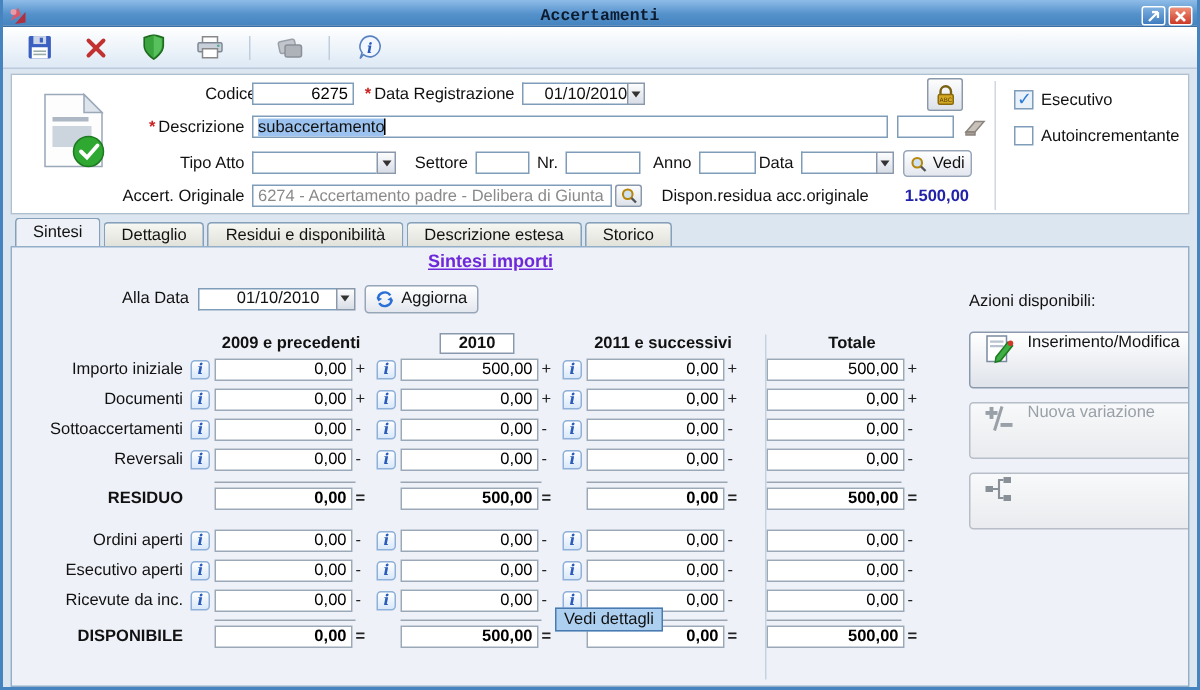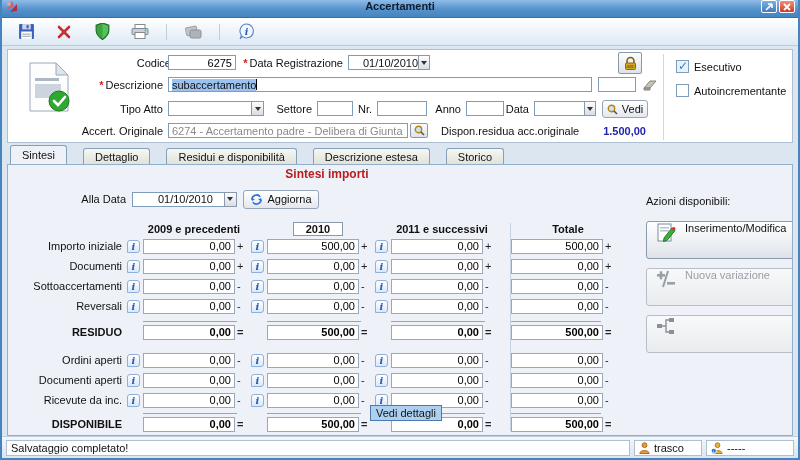--- a/index.html
+++ b/index.html
@@ -2,23 +2,23 @@
 <html><head>
 <meta charset="utf-8">
 <style>
   * { margin:0; padding:0; box-sizing:border-box; }
   html,body { width:800px; height:460px; }
   body { font-family:"Liberation Sans","DejaVu Sans",sans-serif; font-size:11px; color:#111; }
   .window { position:relative; width:800px; height:460px; background:#dce6f1;
             border:2px solid #4584bf; border-top:none; overflow:hidden;
             display:flex; flex-direction:column; }
   
-  .titlebar { height:18px; flex:0 0 18px; display:flex; align-items:flex-start;
+  .titlebar { height:18px; flex:0 0 18px; display:flex; align-items:flex-end;
               background:linear-gradient(#8fbce8,#5592cc 55%,#4584bf);
-              border-bottom:1px solid #3a6ea5; position:relative; }
+              border-bottom:1px solid #3a6ea5; position:relative;font-family:Liberation Mono, monospace; }
   .app-logo { width:14px; height:13px; margin-left:3px; }
   .title-text { position:absolute; left:0; right:0; text-align:center; font-weight:bold; color:#0d1b2e; }
   .winbtns { margin-left:auto; display:flex; gap:2px; margin-right:3px; z-index:2; }
   .winbtn { width:16px; height:13px; border-radius:2px; border:1px solid #fff;
             display:flex; align-items:center; justify-content:center; cursor:default; }
   .winbtn.restore { background:linear-gradient(#7fb0e0,#3f7cc0); }
   .winbtn.close { background:linear-gradient(#f09078,#cc3a28); }
   
   .toolbar { height:28px; flex:0 0 28px; display:flex; align-items:center; gap:14px;
              padding-left:12px; background:linear-gradient(#ffffff,#dde9f5);
@@ -51,29 +51,29 @@
           display:flex; align-items:center; justify-content:center; gap:4px; font-size:11px; }
   .navy { color:#2222aa; font-weight:bold; }
   .vdiv-form { width:1px; background:#cfd8e2; }
   .cbrow { display:flex; align-items:center; gap:5px; }
   .cb { width:13px; height:13px; border:1px solid #7f9db9; background:#fff; position:relative; }
   .cb.checked { background:#e9f1fb; }
   .cb.checked::after { content:"✓"; position:absolute; left:1px; top:-2px; color:#2b7bd4;
                        font-weight:bold; font-size:12px; }
   
   .tabbar { display:flex; align-items:flex-end; padding-left:8px; height:19px; flex:0 0 19px; }
-  .tab { padding:2px 11px 2px 11px; margin-right:16px; border:1px solid #85a0b8; border-bottom:none;
+  .tab { padding:2px 11px 2px 11px; margin-right:2px; border:1px solid #85a0b8; border-bottom:none;
          border-radius:3px 3px 0 0; background:linear-gradient(#f7f7f3,#e1e2da); height:16px;
          display:flex; align-items:center; }
   .tab.active { background:#eef2f8; height:19px; position:relative; z-index:2; }
   
   .content { flex:1; margin:0 5px; border:1px solid #93aec8; background:#eef2f8;
              display:flex; overflow:hidden; }
   .synth { position:relative; width:630px; flex:0 0 630px; padding:2px 0 0 8px; }
-  .synth-title { text-align:center; color:#b91c1c; font-weight:bold; font-size:12px; height:16px; }
+  .synth-title { text-align:center; color:#6d28d9; font-weight:bold; font-size:12px; height:16px;text-decoration:underline; }
   .alla-row { display:flex; align-items:center; margin:6px 0 0 58px; height:20px; gap:6px; }
   .alla-row .flabel { width:52px; }
   .thead { display:flex; align-items:center; margin-top:12px; height:15px; font-weight:bold; }
   .hspacer { width:116px; }
   .hcell { width:124px; text-align:center; }
   .hcell .hbox { display:inline-block; border:1px solid #8a98ac; background:#fff; width:50px; }
   .hcell.htot { width:104px; margin-left:12px; }
   .trow { display:flex; align-items:center; height:20px; }
   .tlabel { width:111px; padding-right:5px; text-align:right; white-space:nowrap; }
   .trow.strong .tlabel { font-weight:bold; }
@@ -470,21 +470,21 @@
               </span>
               <input readonly="" value="0,00" style="">
               <span class="op">-</span>
             </div>
             <div class="cell tot">
               <input readonly="" value="0,00" style="">
               <span class="op">-</span>
             </div>
           </div>
           <div class="trow ">
-            <div class="tlabel">Documenti aperti</div>
+            <div class="tlabel">Esecutivo aperti</div>
             <div class="cell">
               <span class="icon-slot">
                 <span class="nfo">i</span>
               </span>
               <input readonly="" value="0,00" style="">
               <span class="op">-</span>
             </div>
             <div class="cell">
               <span class="icon-slot">
                 <span class="nfo">i</span>
@@ -584,35 +584,14 @@
         <svg width="22" height="20" viewBox="0 0 22 20">
             <rect x="2" y="8" width="5" height="4" fill="#8a9098"></rect>
             <rect x="14" y="2" width="5" height="4" fill="#8a9098"></rect>
             <rect x="14" y="14" width="5" height="4" fill="#8a9098"></rect>
             <path d="M7 10 H11 M11 10 V4 H14 M11 10 V16 H14" stroke="#8a9098" stroke-width="1.4" fill="none"></path>
           </svg>
       </div>
     </div>
   </div>
 
-  <div class="statusbar">
-    <div class="sbox msg">
-        <span>Salvataggio completato!</span>
-      </div>
-    <div class="sbox user">
-      <svg width="11" height="12" viewBox="0 0 11 12">
-          <circle cx="5.5" cy="3.2" r="2.4" fill="#e89a3c" stroke="#b06a18"></circle>
-          <path d="M0.8 11.5 C0.8 7.6 10.2 7.6 10.2 11.5 Z" fill="#e89a3c" stroke="#b06a18"></path>
-        </svg>
-      <span>trasco</span>
-    </div>
-    <div class="sbox conn">
-      <svg width="12" height="12" viewBox="0 0 12 12">
-          <circle cx="6.5" cy="3.2" r="2.4" fill="#e8b23c" stroke="#b08018"></circle>
-          <path d="M1.8 11.5 C1.8 7.6 11.2 7.6 11.2 11.5 Z" fill="#e8b23c" stroke="#b08018"></path>
-          <circle cx="2.8" cy="8.8" r="2.6" fill="#2a6fd6" stroke="#fff"></circle>
-          <text x="2.8" y="10.8" font-size="4.5" fill="#fff" text-anchor="middle" font-family="DejaVu Serif,serif" font-style="italic">i</text>
-        </svg>
-      <span>-----</span>
-    </div>
-  </div>
 
 </div>
 
 </body></html>

